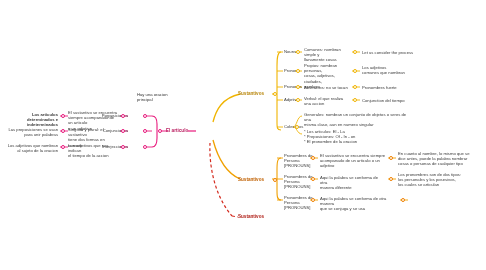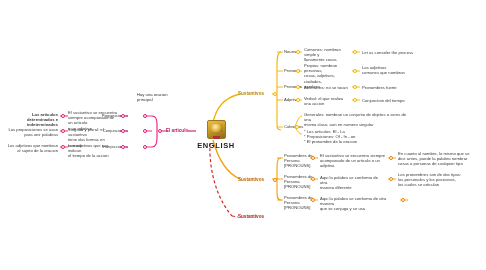--- a/index.html
+++ b/index.html
@@ -126,24 +126,20 @@
 
     <path d="M128,116 L120,116" stroke="#e8197c" stroke-width=".9"></path>
     <path d="M128,131 L120,131" stroke="#e8197c" stroke-width=".9"></path>
     <path d="M128,147 L120,147" stroke="#e8197c" stroke-width=".9"></path>
 
     <path d="M68,116 L60,116" stroke="#e8197c" stroke-width=".9"></path>
     <path d="M68,131 L60,131" stroke="#e8197c" stroke-width=".9"></path>
     <path d="M68,147 L60,147" stroke="#e8197c" stroke-width=".9"></path>
   </svg>
 
-  <div class="node" id="center-node">
-    <div class="center-icon"></div>
-    <div class="center-label">ENGLISH</div>
-  </div>
 
   <div class="standalone" style="left:137px;top:92px;width:50px;">Hay una oracion
 principal</div>
 
   <div class="branch-label bl-yellow" style="left:238px;top:91px;">Sustantivos</div>
   <div class="dot y" style="left:273px;top:92px;"></div>
 
   <div class="txt" style="left:284px;top:49px;width:12px;">Nouns</div>
   <div class="txt" style="left:284px;top:68px;width:13px;">Pronoun</div>
   <div class="txt" style="left:284px;top:84px;width:13px;">Pronouns</div>

